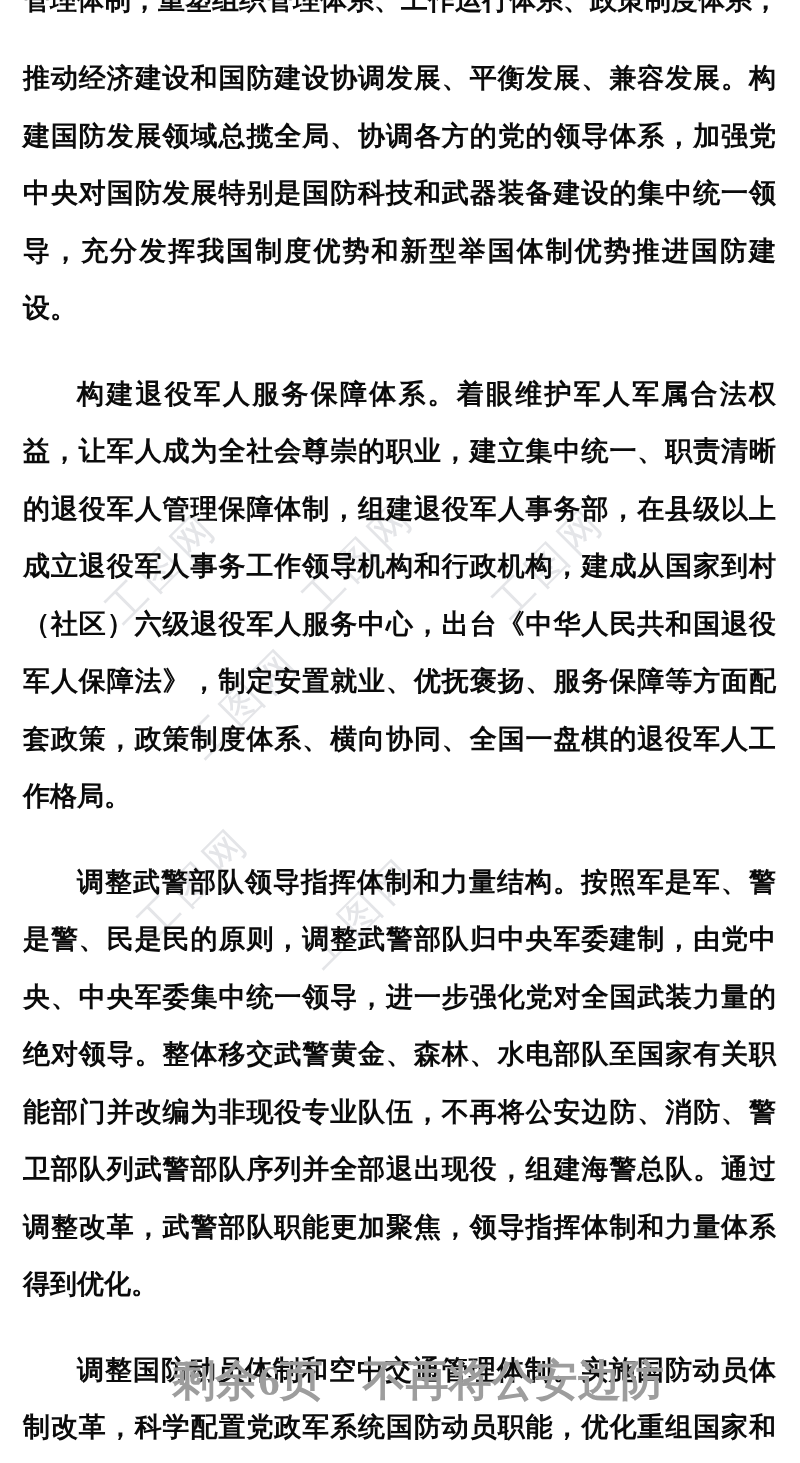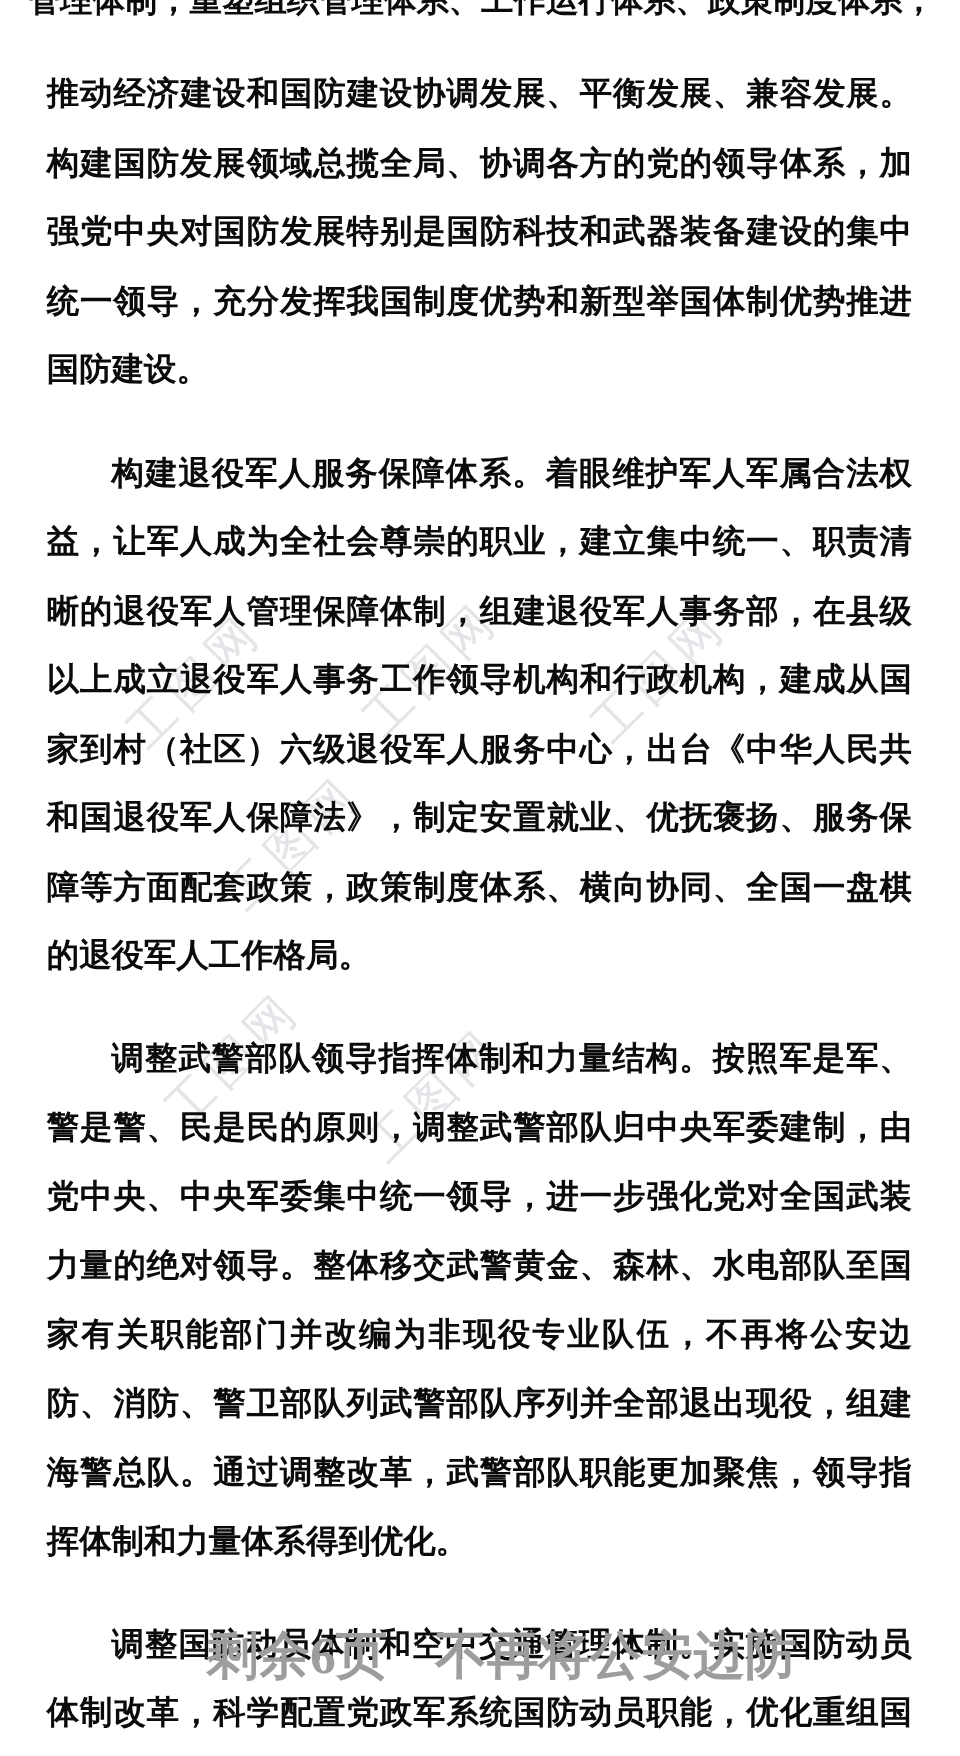--- a/index.html
+++ b/index.html
@@ -53,21 +53,21 @@
     width: 760px;
     z-index: 2;
     color: #0b0b0b;
     font-weight: 700;
     font-size: 27px;
     line-height: 27px;
     white-space: nowrap;
     overflow: visible;
   }
   .content p {
-    margin: 16px;
+    margin: 0;
     line-height: 57.5px;
   }
   .content p.first { margin-top: 50px; }
   .content p.spaced { margin-top: 28px; }
   .content p.indent { text-indent: 2em; }
 
   
   .footer {
     position: absolute;
     left: 0;

